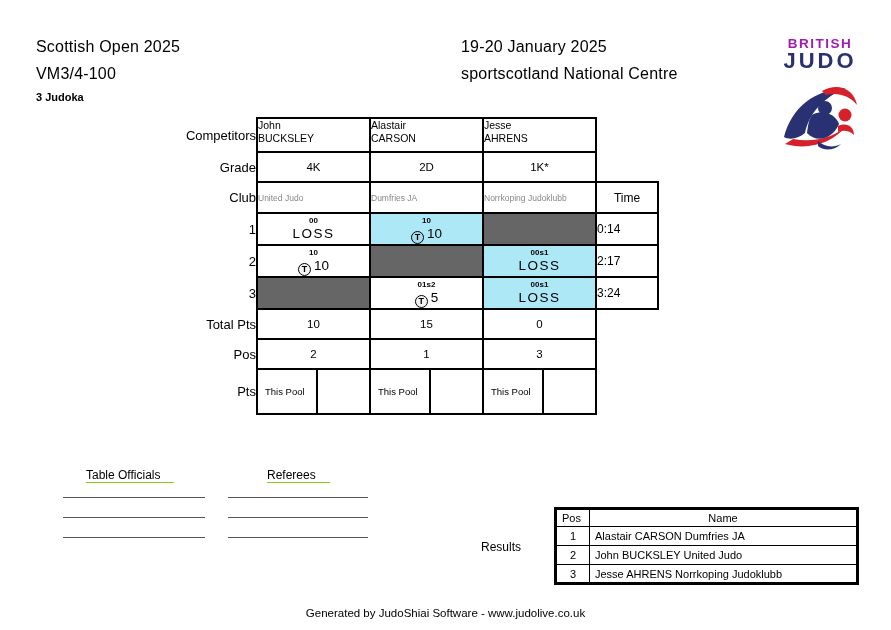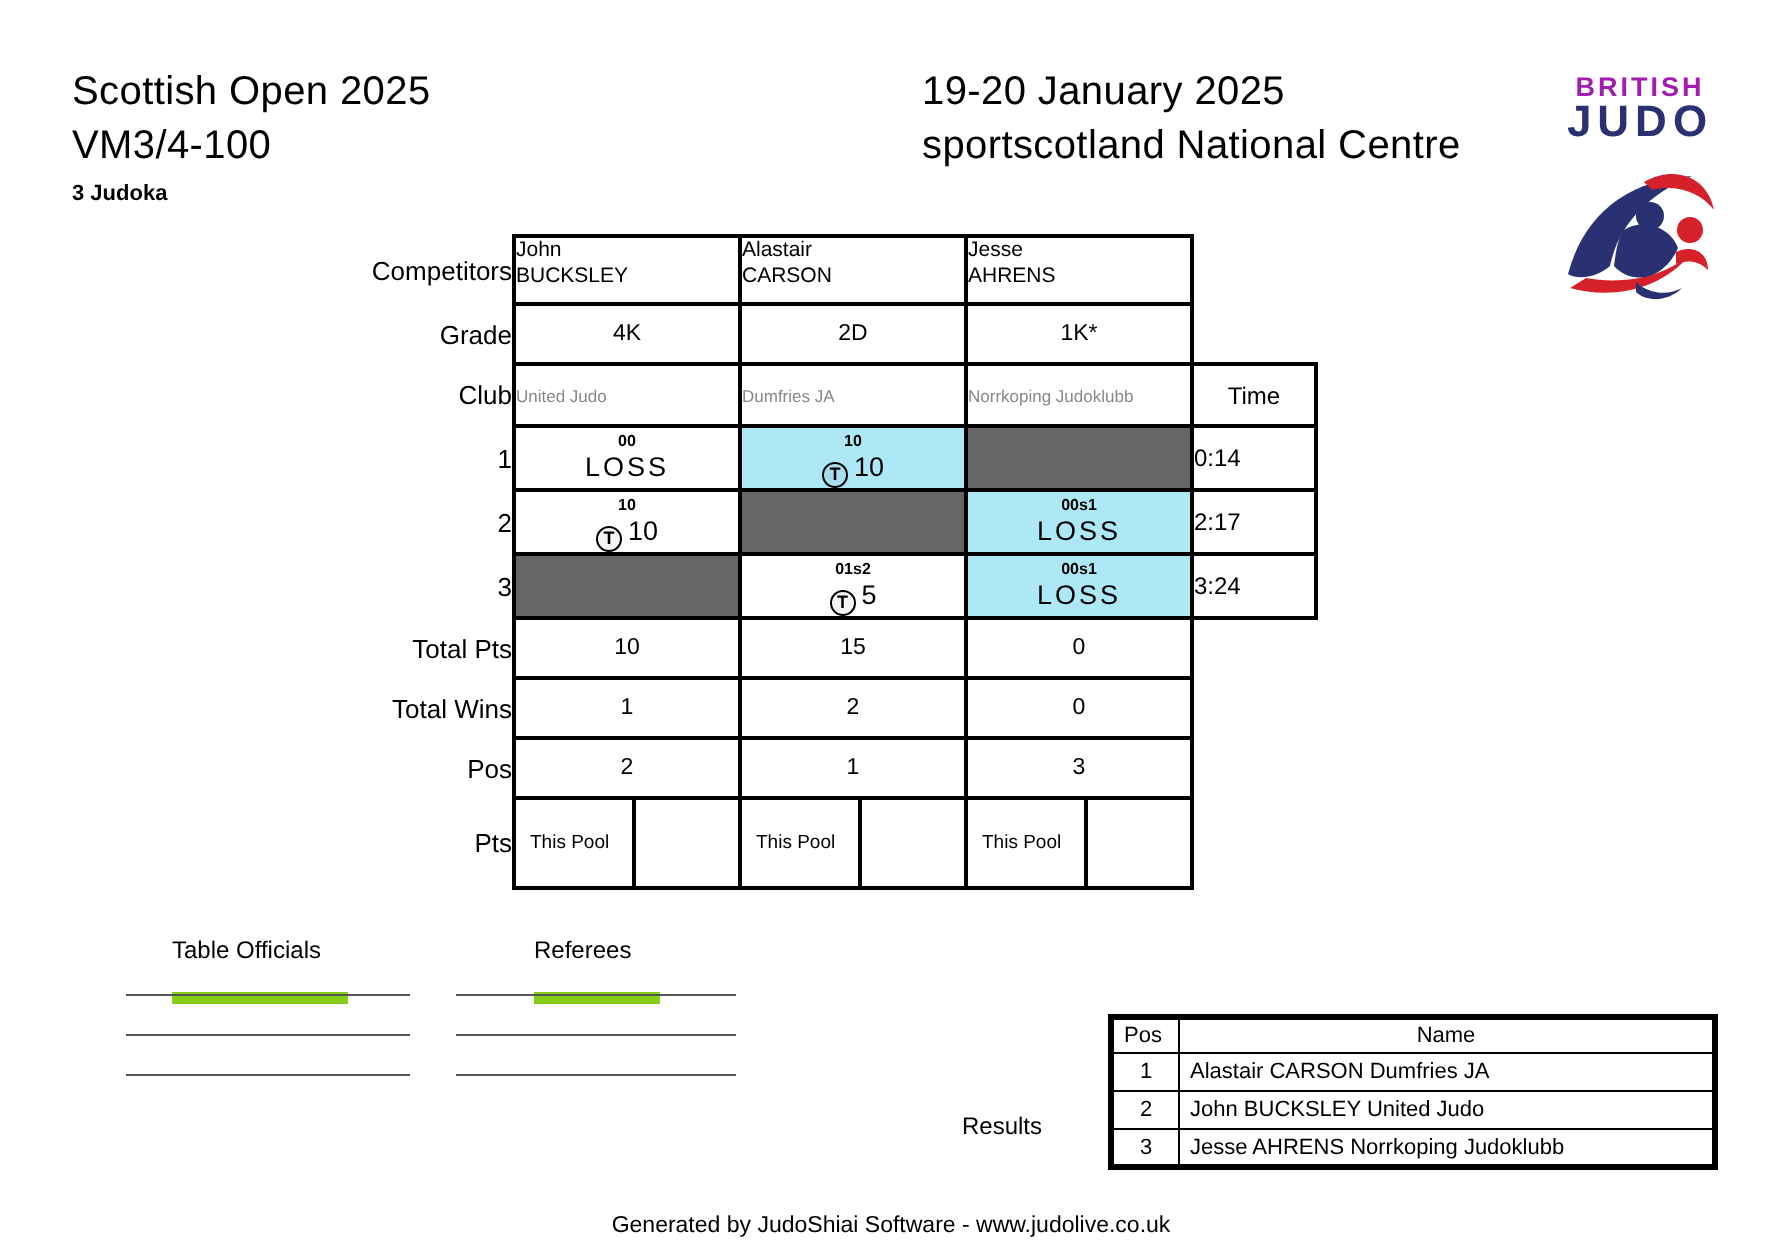--- a/index.html
+++ b/index.html
@@ -7,21 +7,21 @@
   body {
     width: 891px; height: 630px;
     background: #ffffff;
     font-family: "Liberation Sans", "DejaVu Sans", sans-serif;
     color: #000;
   }
   .page { position: relative; width: 891px; height: 630px; background: #fff; overflow: hidden; }
 
   
   .header-left { position: absolute; left: 36px; top: 33px; }
-  .hdr-line { font-size: 20px; line-height: 27px; letter-spacing: 0.2px; }
+  .hdr-line { font-size: 16px; line-height: 27px; letter-spacing: 0.2px; }
   .judoka-count { font-size: 11px; font-weight: bold; margin-top: 4px; }
   .header-center { position: absolute; left: 461px; top: 33px; }
 
   
   .logo { position: absolute; left: 773px; top: 36px; width: 94px; text-align: center; }
   .logo-line1 { font-size: 13.5px; font-weight: bold; color: #a21caf; letter-spacing: 1.5px; line-height: 15px; }
   .logo-line2 { font-size: 22px; font-weight: bold; color: #293173; letter-spacing: 3px; line-height: 20px; }
   .logo-fig { margin-top: 4px; }
 
   
@@ -59,30 +59,30 @@
     background: rgba(0,0,0,0.04);
   }
   td.tot { text-align: center; font-size: 11.5px; }
 
   td.ptscell { padding: 0; }
   .pts-split { display: flex; height: 43px; align-items: stretch; }
   .pts-thispool { width: 60px; border-right: 2px solid #000; display: flex; align-items: center; padding-left: 7px; font-size: 9.5px; }
   .pts-empty { flex: 1; }
 
   
-  .off-heading { position: absolute; font-size: 12px; border-bottom: 6px solid #84cc16; padding: 0 14px 14px 0; }
+  .off-heading { position: absolute; font-size: 12px; border-bottom: 1px solid #84cc16; padding: 0 14px 0 0; }
   .to-heading { left: 86px; top: 468px; }
   .ref-heading { left: 267px; top: 468px; }
   .sig-group { position: absolute; top: 497px; }
   .sig-group.left { left: 63px; width: 142px; }
   .sig-group.right { left: 228px; width: 140px; }
   .sig-line { border-top: 1.5px solid #555; height: 0; margin-bottom: 19px; }
 
   
-  .results-label { position: absolute; left: 481px; top: 556px; font-size: 12px; }
+  .results-label { position: absolute; left: 481px; top: 540px; font-size: 12px; }
   table.results { position: absolute; left: 554px; top: 507px; border-collapse: collapse; table-layout: fixed; border: 3px solid #000; }
   table.results th, table.results td { border: 1px solid #000; font-weight: normal; padding: 0 5px; }
   table.results th { height: 18px; font-size: 11px; }
   table.results td { height: 19px; font-size: 11px; }
   th.pos-h { width: 34px; text-align: left; border-right: none; }
   th.name-h { width: 268px; text-align: center; border-left: none; }
   td.pos-c { text-align: center; }
   td.name-c { text-align: left; }
 
   
@@ -199,27 +199,20 @@
     </tr>
 
     <tr class="r-tot">
       <td class="lbl">Total Pts</td>
       <td class="cell tot">10</td>
       <td class="cell tot">15</td>
       <td class="cell tot">0</td>
       <td class="ghost"></td>
     </tr>
 
-    <tr class="r-tot">
-      <td class="lbl">Total Wins</td>
-      <td class="cell tot">1</td>
-      <td class="cell tot">2</td>
-      <td class="cell tot">0</td>
-      <td class="ghost"></td>
-    </tr>
 
     <tr class="r-tot">
       <td class="lbl">Pos</td>
       <td class="cell tot">2</td>
       <td class="cell tot">1</td>
       <td class="cell tot">3</td>
       <td class="ghost"></td>
     </tr>
 
     <tr class="r-pts">

